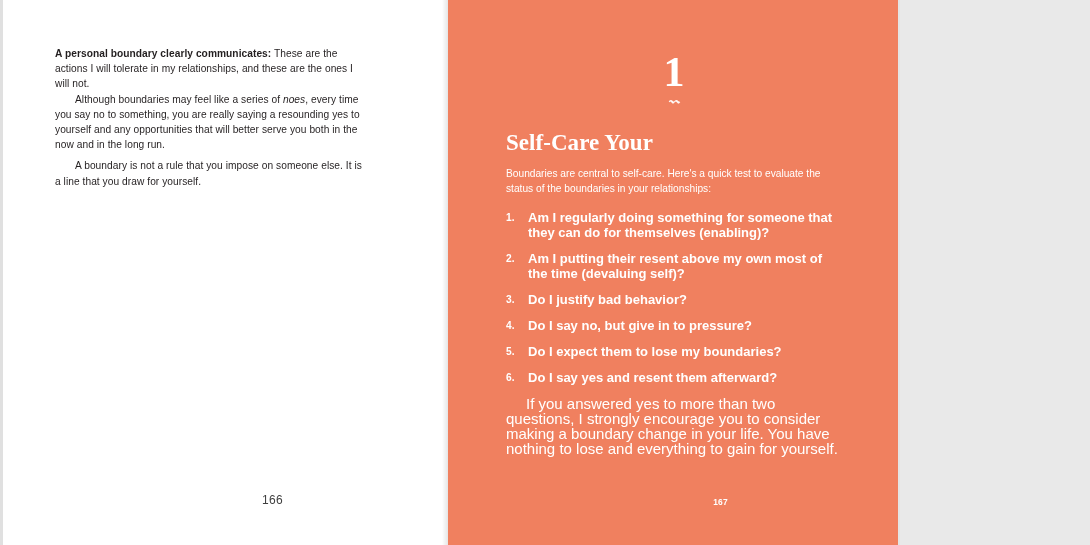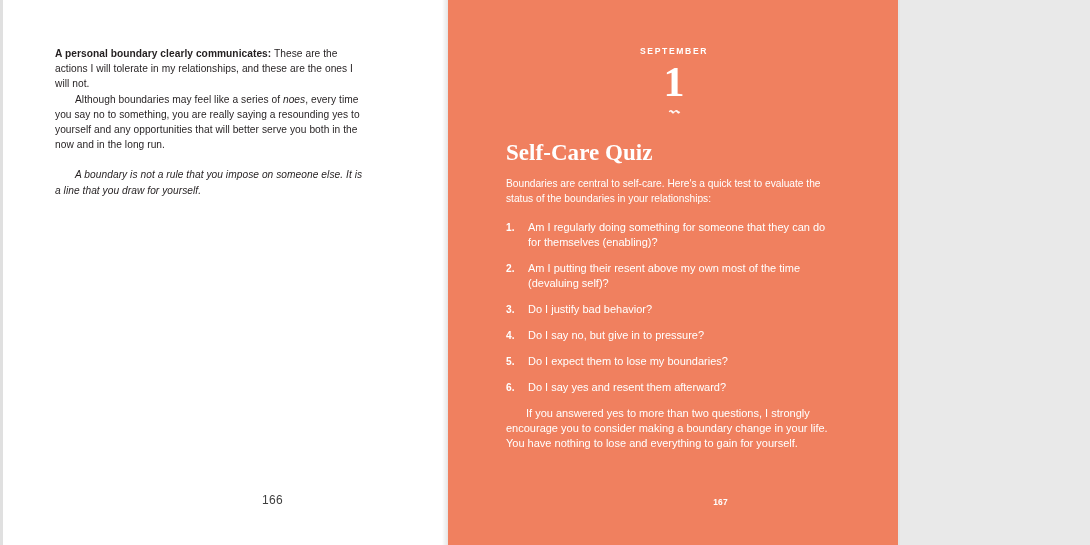--- a/index.html
+++ b/index.html
@@ -39,22 +39,21 @@
   .page-left p {
     margin: 0;
   }
   .page-left p.indent {
     text-indent: 20px;
   }
   .page-left .lead-strong {
     font-weight: bold;
   }
   .page-left .pull {
-    margin-top: 15px;
-    font-style: italic;
+    margin-top: 6px;
     font-size: 10.2px;
     line-height: 15.2px;
     text-indent: 20px;
     color: #231f20;
   }
   .page-left .folio {
     position: absolute;
     bottom: 38px;
     left: 0;
     width: 545px;
@@ -130,37 +129,38 @@
   ol.quiz-list {
     margin: 14px 0 0 -30px;
     padding: 0;
     list-style: none;
     counter-reset: q;
   }
   ol.quiz-list li {
     position: relative;
     padding-left: 22px;
     margin-bottom: 11px;
-    font-size: 11px;
+    font-size: 13px;
     line-height: 15px;
     color: #ffffff;
+    font-weight: bold;
   }
   ol.quiz-list li::before {
     counter-increment: q;
     content: counter(q) ".";
     position: absolute;
     left: 0;
     top: 0;
     font-weight: bold;
     font-size: 10.2px;
   }
   .closing {
     margin-top: 10px;
     margin-left: -30px;
-    font-size: 11px;
+    font-size: 15px;
     line-height: 15px;
     text-indent: 20px;
     color: #ffffff;
   }
   .folio-right {
     position: absolute;
     bottom: 38px;
     left: 0;
     width: 545px;
     text-align: center;
@@ -196,24 +196,23 @@
     <div class="body-text">
       <p><span class="lead-strong">A personal boundary clearly communicates:</span><span> These are the actions I will tolerate in my relationships, and these are the ones I will not.</span></p>
       <p class="indent"><span>Although boundaries may feel like a series of </span><em>noes</em><span>, every time you say no to something, you are really saying a resounding yes to yourself and any opportunities that will better serve you both in the now and in the long run.</span></p>
       <p class="pull">A boundary is not a rule that you impose on someone else. It is a line that you draw for yourself.</p>
     </div>
     <div class="folio">166</div>
     <div class="gutter-shadow"></div>
   </div>
 
   <div class="page-right">
-    <div class="month-label">SEPTEMBER</div>
     <div class="day-number">1</div>
     <div class="squiggle">〰</div>
-    <div class="quiz-title">Self-Care Quiz</div>
+    <div class="quiz-title">Self-Care Your</div>
     <div class="intro">Boundaries are central to self-care. Here's a quick test to evaluate the status of the boundaries in your relationships:</div>
     <ol class="quiz-list">
       <li>Am I regularly doing something for someone that they can do for themselves (enabling)?</li>
       <li>Am I putting their resent above my own most of the time (devaluing self)?</li>
       <li>Do I justify bad behavior?</li>
       <li>Do I say no, but give in to pressure?</li>
       <li>Do I expect them to lose my boundaries?</li>
       <li>Do I say yes and resent them afterward?</li>
     </ol>
     <div class="closing">If you answered yes to more than two questions, I strongly encourage you to consider making a boundary change in your life. You have nothing to lose and everything to gain for yourself.</div>

